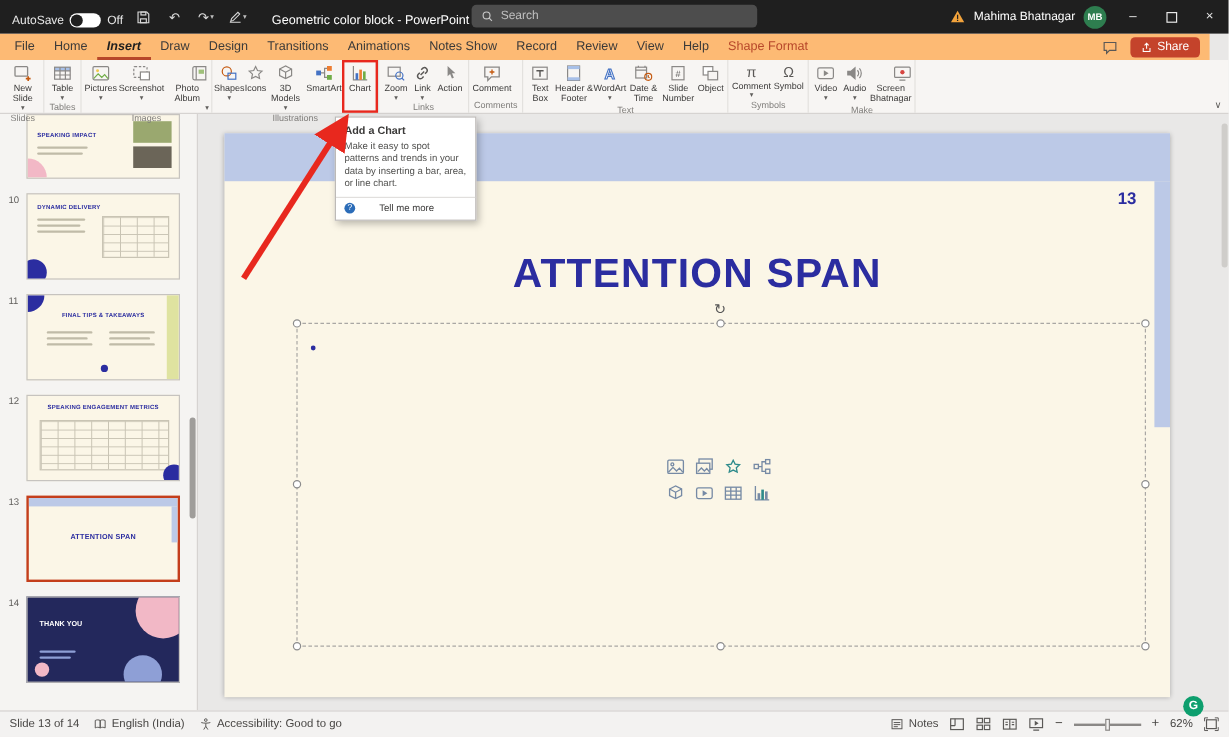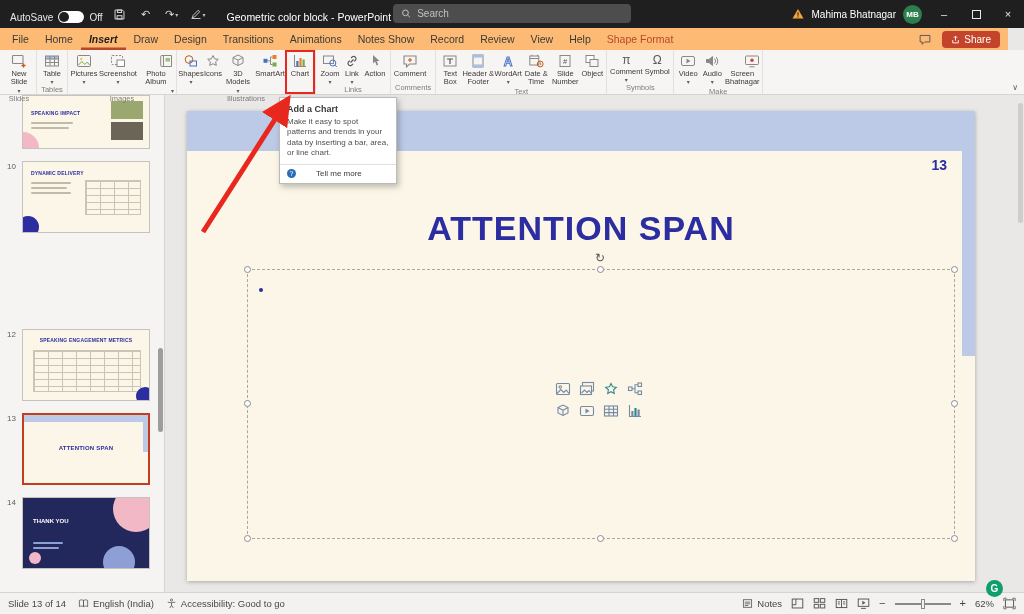--- a/index.html
+++ b/index.html
@@ -478,20 +478,35 @@
         <div class="thumb">
           <span class="mini-title" style="left:8px;top:8px;">DYNAMIC DELIVERY</span>
           <span class="tl" style="left:8px;top:20px;width:40px;"></span>
           <span class="tl" style="left:8px;top:25px;width:36px;"></span>
           <span class="tl" style="left:8px;top:30px;width:40px;"></span>
           <div class="mini-table" style="right:8px;top:18px;width:56px;height:35px;"></div>
           <div style="position:absolute;left:-6px;bottom:-6px;width:22px;height:22px;border-radius:50%;background:#2b2da0;"></div>
         </div>
       </div>
 
+      <div class="thumb-item" style="top:150px;">
+        <span class="thumb-num">11</span>
+        <div class="thumb">
+          <div style="position:absolute;right:0;top:0;width:10px;height:100%;background:#dfe3a0;"></div>
+          <div style="position:absolute;left:0;top:0;width:14px;height:14px;background:#2b2da0;border-radius:0 0 14px 0;"></div>
+          <span class="mini-title" style="left:0;top:14px;width:100%;text-align:center;">FINAL TIPS &amp; TAKEAWAYS</span>
+          <span class="tl" style="left:16px;top:30px;width:38px;"></span>
+          <span class="tl" style="left:16px;top:35px;width:34px;"></span>
+          <span class="tl" style="left:16px;top:40px;width:38px;"></span>
+          <span class="tl" style="left:68px;top:30px;width:38px;"></span>
+          <span class="tl" style="left:68px;top:35px;width:34px;"></span>
+          <span class="tl" style="left:68px;top:40px;width:38px;"></span>
+          <div style="position:absolute;left:61px;bottom:6px;width:6px;height:6px;border-radius:50%;background:#2b2da0;"></div>
+        </div>
+      </div>
 
       <div class="thumb-item" style="top:234px;">
         <span class="thumb-num">12</span>
         <div class="thumb">
           <span class="mini-title" style="left:0;top:7px;width:100%;text-align:center;">SPEAKING ENGAGEMENT METRICS</span>
           <div class="mini-table" style="left:10px;top:20px;width:108px;height:42px;"></div>
           <div style="position:absolute;right:-5px;bottom:-5px;width:18px;height:18px;border-radius:50%;background:#2b2da0;"></div>
         </div>
       </div>
 

